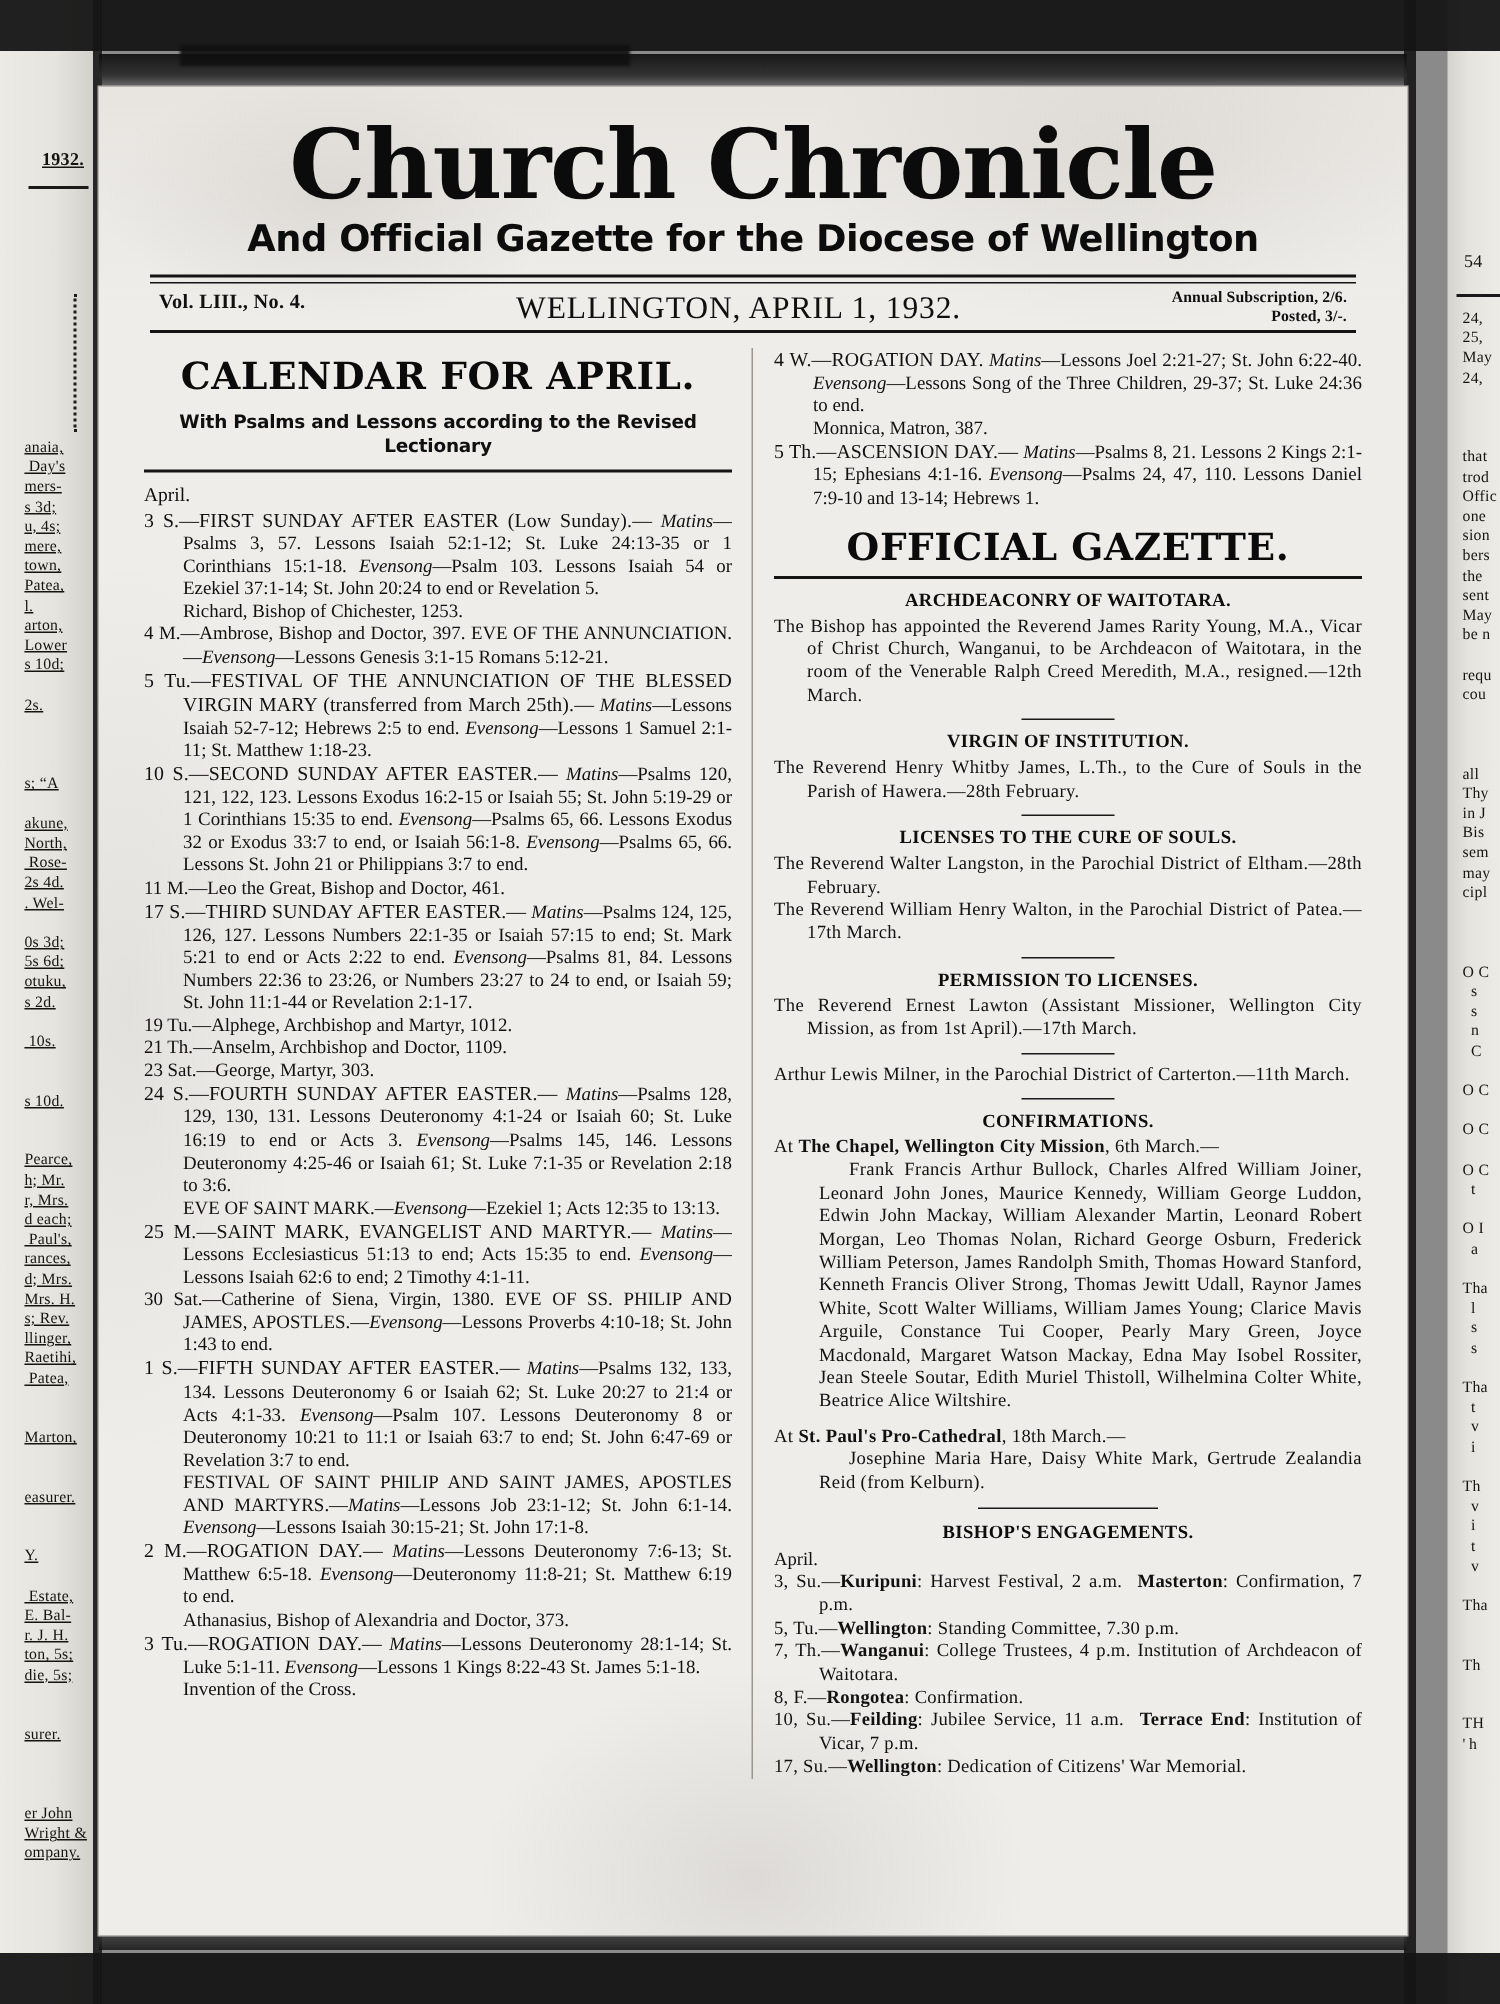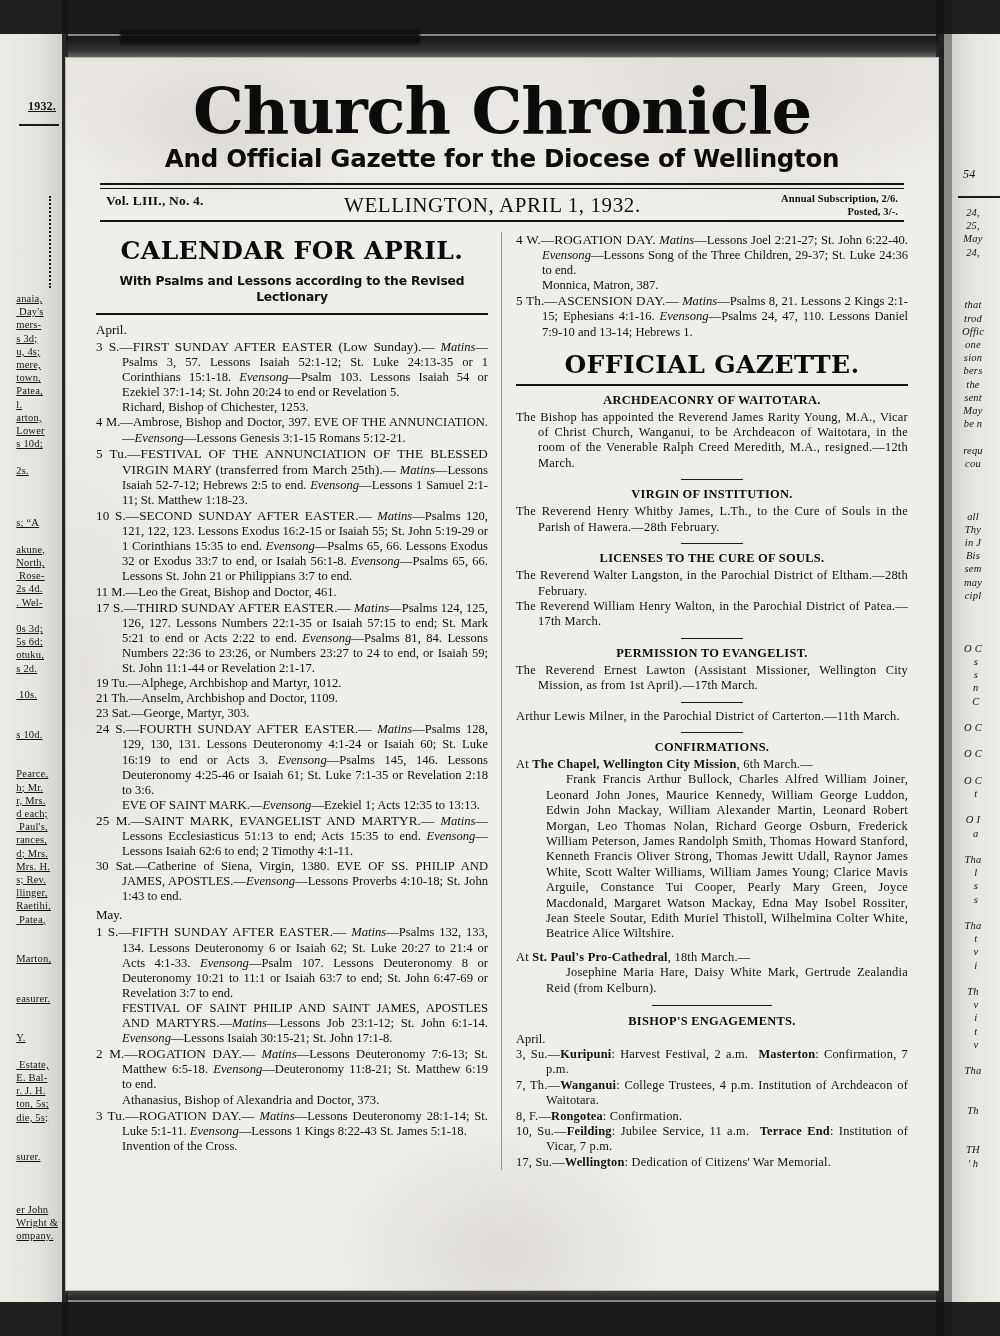--- a/index.html
+++ b/index.html
@@ -16,22 +16,22 @@
 
   
   .sidepage{
     position:absolute;top:0;bottom:0;
     background:#e9e7e2;
     overflow:hidden;
     color:#16140f;
   }
   #left-adjacent-page{left:0;width:62px;
     background:linear-gradient(90deg,#eceae5 0%,#e6e4df 60%,#d2d0cb 100%);}
-  #right-adjacent-page{right:0;width:48px;
-    background:linear-gradient(270deg,#edebe6 0%,#e6e4df 60%,#d4d2cd 100%);font-style:italic;}
+  #right-adjacent-page{right:0;width:35px;
+    background:linear-gradient(270deg,#edebe6 0%,#e6e4df 60%,#d4d2cd 100%);}
 
   .edgetext{
     font-family:"Liberation Serif", serif;
     font-size:10.5px;line-height:13.2px;
     white-space:pre;
     letter-spacing:.2px;
   }
   #left-adjacent-page .edgetext{text-align:left;padding-right:3px;text-decoration:underline;}
   #right-adjacent-page .edgetext{text-align:left;padding-left:5px;}
 
@@ -264,21 +264,21 @@
 
 
 er John
 Wright &amp;
 ompany.</div>
   </div>
 
   <div class="sidepage" id="right-adjacent-page">
     <div class="edgetext" style="position:absolute;top:168px;left:6px;font-size:12px;">54</div>
     <div style="position:absolute;top:196px;left:6px;width:42px;border-top:2px solid #1a1a1a;"></div>
-    <div class="edgetext" style="position:absolute;top:206px;left:5px;text-align:center;">24,
+    <div class="edgetext" style="position:absolute;top:206px;left:5px;">24,
 25,
 May
 24,
 
 
 
 that
 trod
 Offic
 one
@@ -392,21 +392,20 @@
               <div class="entry"><span class="">11 M.—Leo the Great, Bishop and Doctor, 461.</span></div>
               <div class="entry"><span class="caps">17 S.—THIRD SUNDAY AFTER EASTER.—</span> <span><span class="it">Matins</span>—Psalms 124, 125, 126, 127. Lessons Numbers 22:1-35 or Isaiah 57:15 to end; St. Mark 5:21 to end or Acts 2:22 to end. <span class="it">Evensong</span>—Psalms 81, 84. Lessons Numbers 22:36 to 23:26, or Numbers 23:27 to 24 to end, or Isaiah 59; St. John 11:1-44 or Revelation 2:1-17.</span></div>
               <div class="entry"><span class="">19 Tu.—Alphege, Archbishop and Martyr, 1012.</span></div>
               <div class="entry"><span class="">21 Th.—Anselm, Archbishop and Doctor, 1109.</span></div>
               <div class="entry"><span class="">23 Sat.—George, Martyr, 303.</span></div>
               <div class="entry"><span class="caps">24 S.—FOURTH SUNDAY AFTER EASTER.—</span> <span><span class="it">Matins</span>—Psalms 128, 129, 130, 131. Lessons Deuteronomy 4:1-24 or Isaiah 60; St. Luke 16:19 to end or Acts 3. <span class="it">Evensong</span>—Psalms 145, 146. Lessons Deuteronomy 4:25-46 or Isaiah 61; St. Luke 7:1-35 or Revelation 2:18 to 3:6.</span><span class="cont">EVE OF SAINT MARK.—<span class="it">Evensong</span>—Ezekiel 1; Acts 12:35 to 13:13.</span></div>
               <div class="entry"><span class="caps">25 M.—SAINT MARK, EVANGELIST AND MARTYR.—</span> <span><span class="it">Matins</span>—Lessons Ecclesiasticus 51:13 to end; Acts 15:35 to end. <span class="it">Evensong</span>—Lessons Isaiah 62:6 to end; 2 Timothy 4:1-11.</span></div>
               <div class="entry"><span class="">30 Sat.—Catherine of Siena, Virgin, 1380.</span> <span>EVE OF SS. PHILIP AND JAMES, APOSTLES.—<span class="it">Evensong</span>—Lessons Proverbs 4:10-18; St. John 1:43 to end.</span></div>
             </div>
 
-          <div class="month-label">May.</div>
           <div id="may-entries">
               <div class="entry"><span class="caps">1 S.—FIFTH SUNDAY AFTER EASTER.—</span> <span><span class="it">Matins</span>—Psalms 132, 133, 134. Lessons Deuteronomy 6 or Isaiah 62; St. Luke 20:27 to 21:4 or Acts 4:1-33. <span class="it">Evensong</span>—Psalm 107. Lessons Deuteronomy 8 or Deuteronomy 10:21 to 11:1 or Isaiah 63:7 to end; St. John 6:47-69 or Revelation 3:7 to end.</span><span class="cont">FESTIVAL OF SAINT PHILIP AND SAINT JAMES, APOSTLES AND MARTYRS.—<span class="it">Matins</span>—Lessons Job 23:1-12; St. John 6:1-14. <span class="it">Evensong</span>—Lessons Isaiah 30:15-21; St. John 17:1-8.</span></div>
               <div class="entry"><span class="caps">2 M.—ROGATION DAY.—</span> <span><span class="it">Matins</span>—Lessons Deuteronomy 7:6-13; St. Matthew 6:5-18. <span class="it">Evensong</span>—Deuteronomy 11:8-21; St. Matthew 6:19 to end.</span><span class="cont">Athanasius, Bishop of Alexandria and Doctor, 373.</span></div>
               <div class="entry"><span class="caps">3 Tu.—ROGATION DAY.—</span> <span><span class="it">Matins</span>—Lessons Deuteronomy 28:1-14; St. Luke 5:1-11. <span class="it">Evensong</span>—Lessons 1 Kings 8:22-43 St. James 5:1-18.</span><span class="cont">Invention of the Cross.</span></div>
             </div>
         </div>
 
         <div class="col" id="column-right">
 
           <div id="may-entries-cont">
@@ -421,40 +420,41 @@
               <div class="gaz-sec-title">ARCHDEACONRY OF WAITOTARA.</div>
               <div class="gaz-p hang">The Bishop has appointed the Reverend James Rarity Young, M.A., Vicar of Christ Church, Wanganui, to be Archdeacon of Waitotara, in the room of the Venerable Ralph Creed Meredith, M.A., resigned.—12th March.</div>
               <div class="shortrule"></div>
               <div class="gaz-sec-title">VIRGIN OF INSTITUTION.</div>
               <div class="gaz-p hang">The Reverend Henry Whitby James, L.Th., to the Cure of Souls in the Parish of Hawera.—28th February.</div>
               <div class="shortrule"></div>
               <div class="gaz-sec-title">LICENSES TO THE CURE OF SOULS.</div>
               <div class="gaz-p hang">The Reverend Walter Langston, in the Parochial District of Eltham.—28th February.</div>
               <div class="gaz-p hang">The Reverend William Henry Walton, in the Parochial District of Patea.—17th March.</div>
               <div class="shortrule"></div>
-              <div class="gaz-sec-title">PERMISSION TO EVANGELIST.</div>
+              <div class="gaz-sec-title">PERMISSION TO LICENSES.</div>
               <div class="gaz-p hang">The Reverend Ernest Lawton (Assistant Missioner, Wellington City Mission, as from 1st April).—17th March.</div>
               <div class="shortrule"></div>
               <div class="gaz-p hang">Arthur Lewis Milner, in the Parochial District of Carterton.—11th March.</div>
             </div>
 
           <div class="shortrule"></div>
           <div class="gaz-sec-title">CONFIRMATIONS.</div>
           <div id="confirmation-groups">
               <div class="gaz-p"><span>At </span><span class="b">The Chapel, Wellington City Mission</span><span>, 6th March.—</span></div>
               <div class="gaz-p hang2" style="text-indent: 20px;">Frank Francis Arthur Bullock, Charles Alfred William Joiner, Leonard John Jones, Maurice Kennedy, William George Luddon, Edwin John Mackay, William Alexander Martin, Leonard Robert Morgan, Leo Thomas Nolan, Richard George Osburn, Frederick William Peterson, James Randolph Smith, Thomas Howard Stanford, Kenneth Francis Oliver Strong, Thomas Jewitt Udall, Raynor James White, Scott Walter Williams, William James Young; Clarice Mavis Arguile, Constance Tui Cooper, Pearly Mary Green, Joyce Macdonald, Margaret Watson Mackay, Edna May Isobel Rossiter, Jean Steele Soutar, Edith Muriel Thistoll, Wilhelmina Colter White, Beatrice Alice Wiltshire.</div>
               <div class="gaz-p" style="margin-top: 8px;"><span>At </span><span class="b">St. Paul's Pro-Cathedral</span><span>, 18th March.—</span></div>
               <div class="gaz-p hang2" style="text-indent: 20px;">Josephine Maria Hare, Daisy White Mark, Gertrude Zealandia Reid (from Kelburn).</div>
             </div>
 
           <div class="shortrule wide"></div>
           <div class="gaz-sec-title">BISHOP'S ENGAGEMENTS.</div>
           <div id="engagements-month">April.</div>
           <div id="engagements-list">
               <div class="eng"><span>3, Su.—</span><span class="b">Kuripuni</span><span>: Harvest Festival, 2 a.m.</span> &nbsp;<span class="b">Masterton</span><span>: Confirmation, 7 p.m.</span></div>
+              <div class="eng"><span>5, Tu.—</span><span class="b">Wellington</span><span>: Standing Committee, 7.30 p.m.</span></div>
               <div class="eng"><span>7, Th.—</span><span class="b">Wanganui</span><span>: College Trustees, 4 p.m. Institution of Archdeacon of Waitotara.</span></div>
               <div class="eng"><span>8, F.—</span><span class="b">Rongotea</span><span>: Confirmation.</span></div>
               <div class="eng"><span>10, Su.—</span><span class="b">Feilding</span><span>: Jubilee Service, 11 a.m.</span> &nbsp;<span class="b">Terrace End</span><span>: Institution of Vicar, 7 p.m.</span></div>
               <div class="eng"><span>17, Su.—</span><span class="b">Wellington</span><span>: Dedication of Citizens' War Memorial.</span></div>
             </div>
         </div>
 
       </div>
     </div>
   </div>

